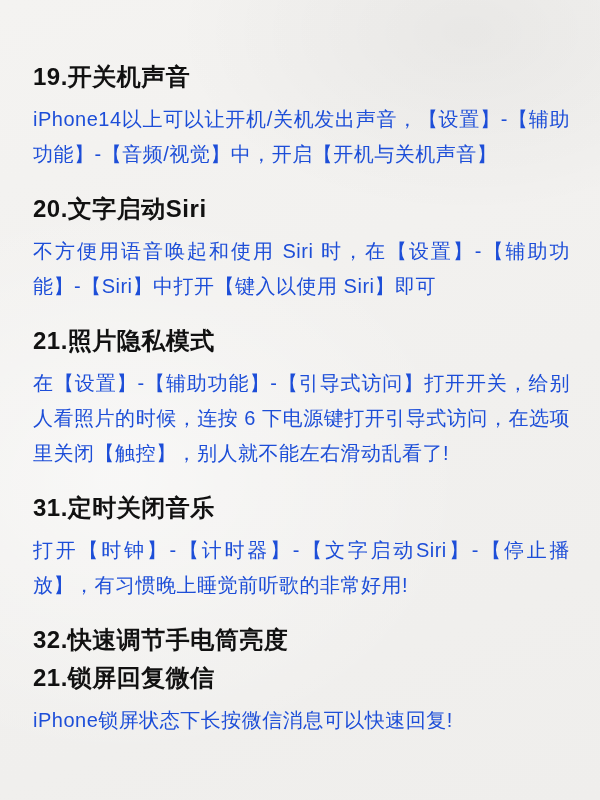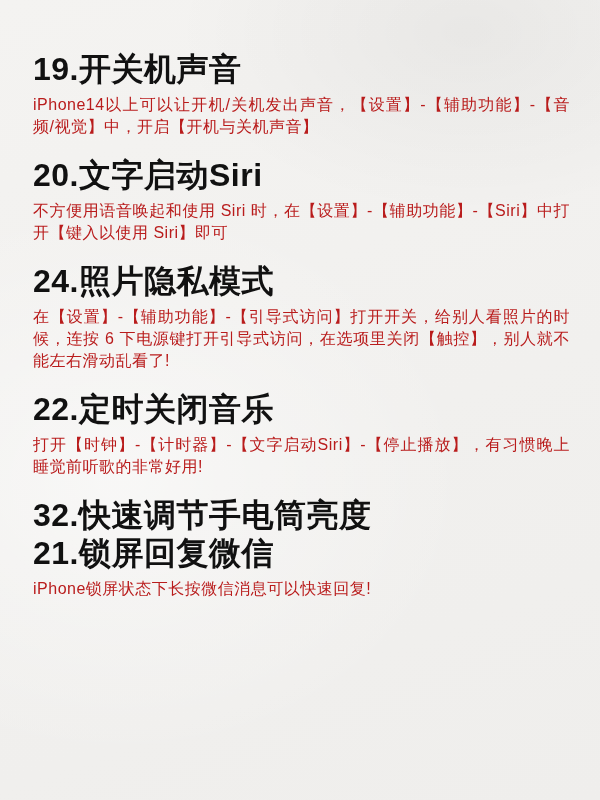--- a/index.html
+++ b/index.html
@@ -25,33 +25,33 @@
     pointer-events: none;
   }
   .page {
     position: relative;
     box-sizing: border-box;
     width: 600px;
     height: 800px;
     padding: 56px 30px 0 33px;
   }
   .tip h2 {
-    margin: 0 0 12px 0;
-    font-size: 32px;
+    margin: 8px 0 12px 0;
+    font-size: 24px;
     line-height: 26px;
     font-weight: 800;
     color: #111111;
     letter-spacing: 0.5px;
   }
   .tip p {
     margin: 0 0 24px 0;
-    font-size: 16px;
-    line-height: 22px;
+    font-size: 20px;
+    line-height: 35px;
     font-weight: 500;
-    color: #b91c1c;
+    color: #1d4ed8;
     letter-spacing: 0.5px;
     text-align: justify;
     text-justify: inter-ideograph;
   }
 </style>
 </head>
 <body>
 
 <div class="paper-light"></div>
 
@@ -61,26 +61,26 @@
     <h2>19.开关机声音</h2>
     <p>iPhone14以上可以让开机/关机发出声音，【设置】-【辅助功能】-【音频/视觉】中，开启【开机与关机声音】</p>
   </section>
 
   <section class="tip">
     <h2>20.文字启动Siri</h2>
     <p>不方便用语音唤起和使用 Siri 时，在【设置】-【辅助功能】-【Siri】中打开【键入以使用 Siri】即可</p>
   </section>
 
   <section class="tip">
-    <h2>24.照片隐私模式</h2>
+    <h2>21.照片隐私模式</h2>
     <p>在【设置】-【辅助功能】-【引导式访问】打开开关，给别人看照片的时候，连按 6 下电源键打开引导式访问，在选项里关闭【触控】，别人就不能左右滑动乱看了!</p>
   </section>
 
   <section class="tip">
-    <h2>22.定时关闭音乐</h2>
+    <h2>31.定时关闭音乐</h2>
     <p>打开【时钟】-【计时器】-【文字启动Siri】-【停止播放】，有习惯晚上睡觉前听歌的非常好用!</p>
   </section>
 
   <section class="tip">
     <h2>32.快速调节手电筒亮度</h2>
   </section>
 
   <section class="tip">
     <h2>21.锁屏回复微信</h2>
     <p>iPhone锁屏状态下长按微信消息可以快速回复!</p>

